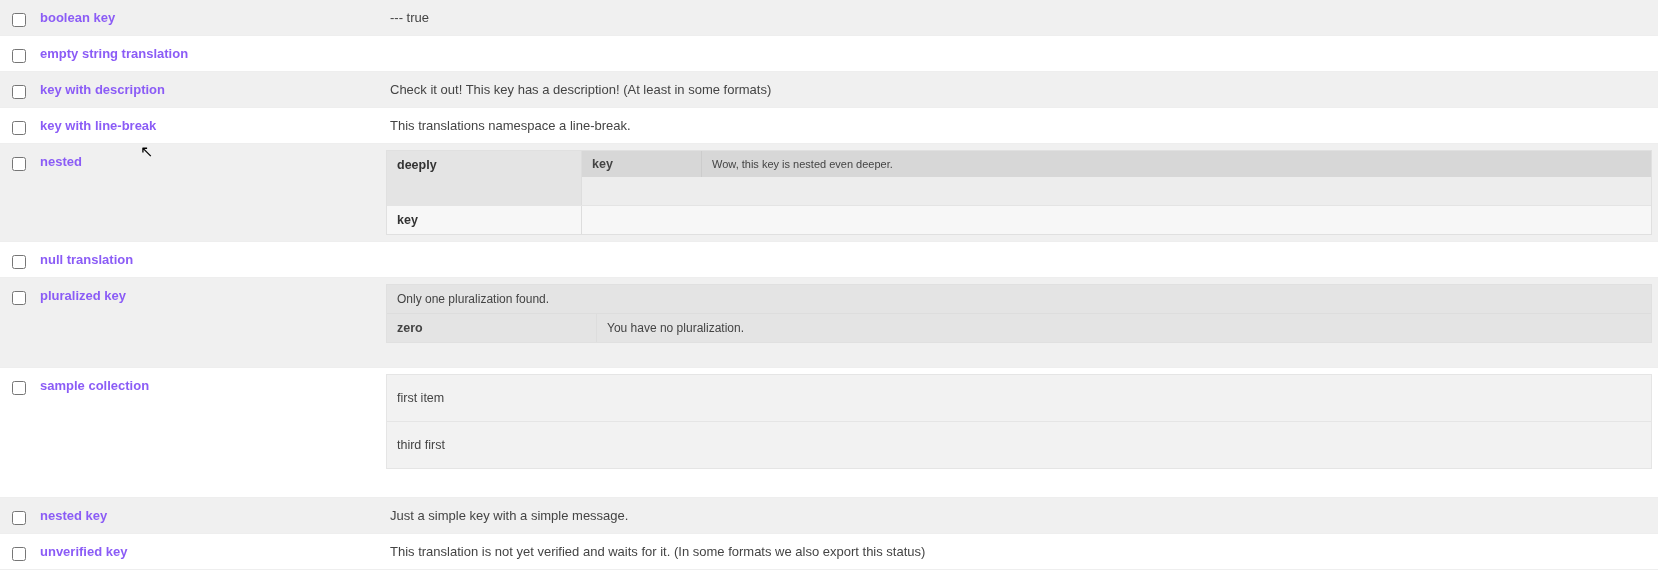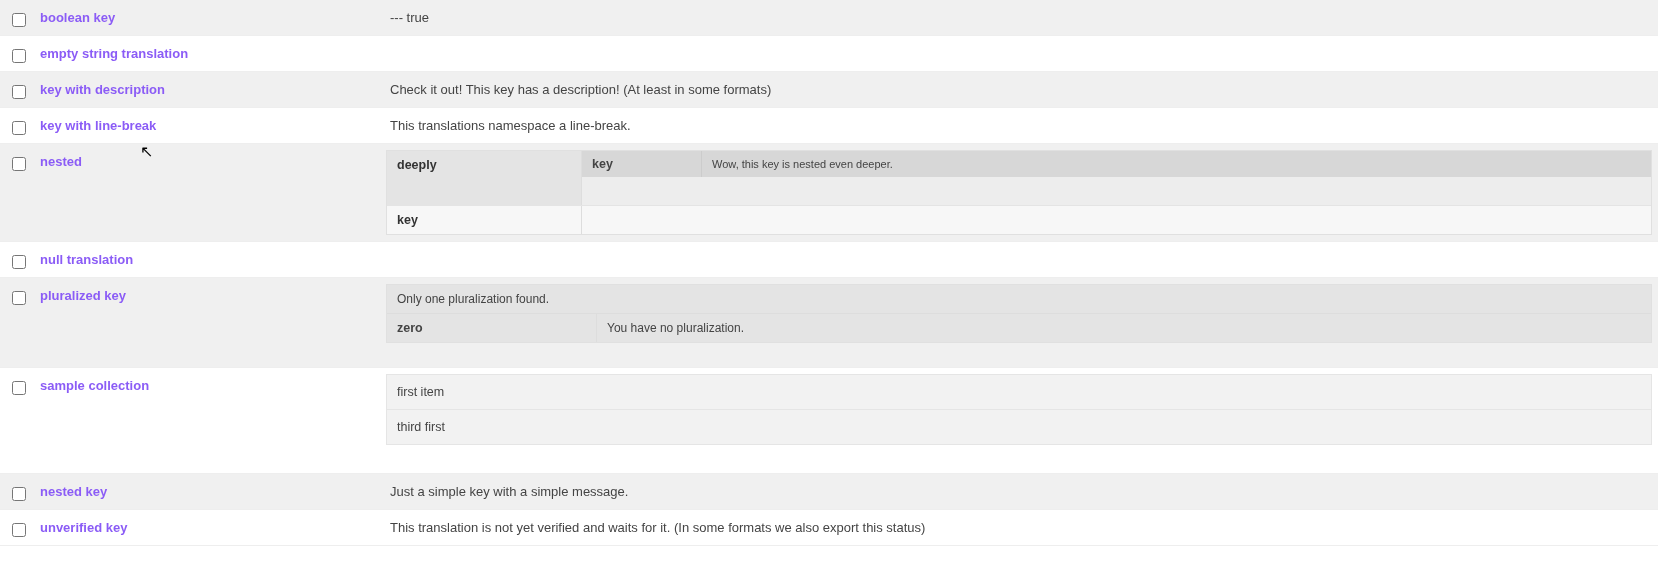--- a/index.html
+++ b/index.html
@@ -98,21 +98,21 @@
   }
   
   .list {
     display:flex; flex-direction:column;
     gap:0;
   }
   .list-item {
     background: #f2f2f2;
     border: 1px solid #e5e5e5;
     border-bottom: none;
-    padding: 10px 10px;
+    padding: 16px 10px;
     font-size: 12.5px;
     color: #444;
   }
   .list-item:last-of-type { border-bottom:1px solid #e5e5e5; }
   .list-spacer { height: 22px; }
   
   .plural {
     display:flex; flex-direction:column;
     border:1px solid #e0e0e0;
   }

